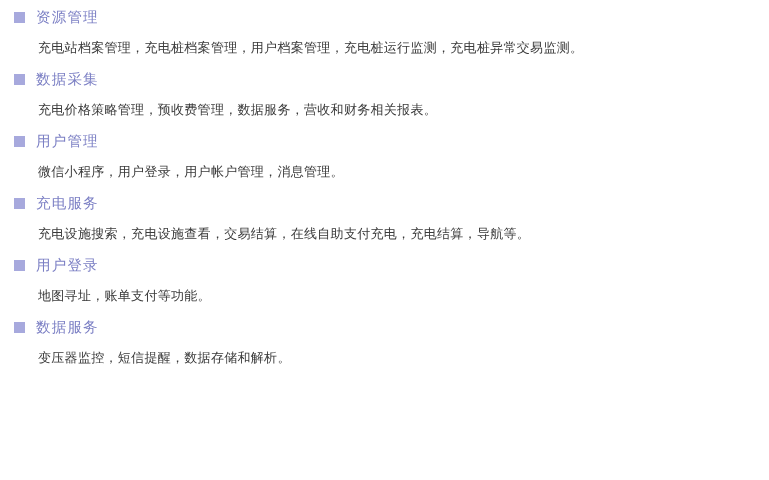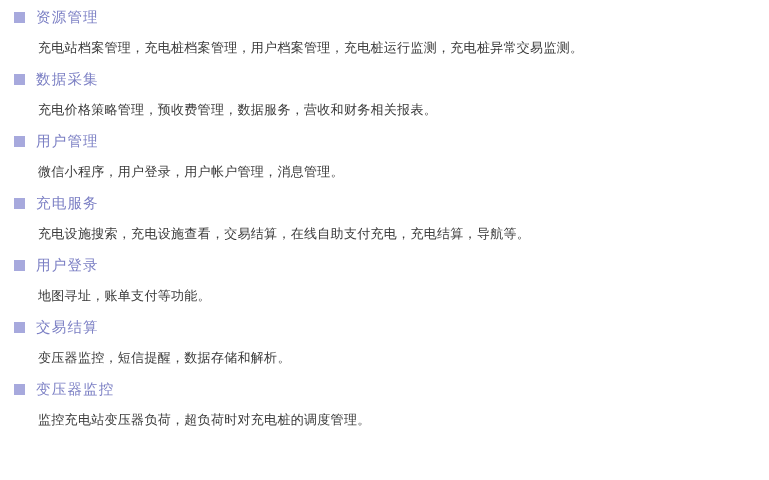--- a/index.html
+++ b/index.html
@@ -97,26 +97,19 @@
     <div class="section-head">
       <span class="bullet"></span>
       <span class="section-title">用户登录</span>
     </div>
     <div class="section-body">地图寻址，账单支付等功能。</div>
   </div>
 
   <div class="section">
     <div class="section-head">
       <span class="bullet"></span>
-      <span class="section-title">交易结算</span>
+      <span class="section-title">数据服务</span>
     </div>
     <div class="section-body">变压器监控，短信提醒，数据存储和解析。</div>
   </div>
 
-  <div class="section">
-    <div class="section-head">
-      <span class="bullet"></span>
-      <span class="section-title">变压器监控</span>
-    </div>
-    <div class="section-body">监控充电站变压器负荷，超负荷时对充电桩的调度管理。</div>
-  </div>
 
 </div>
 
 </body></html>

